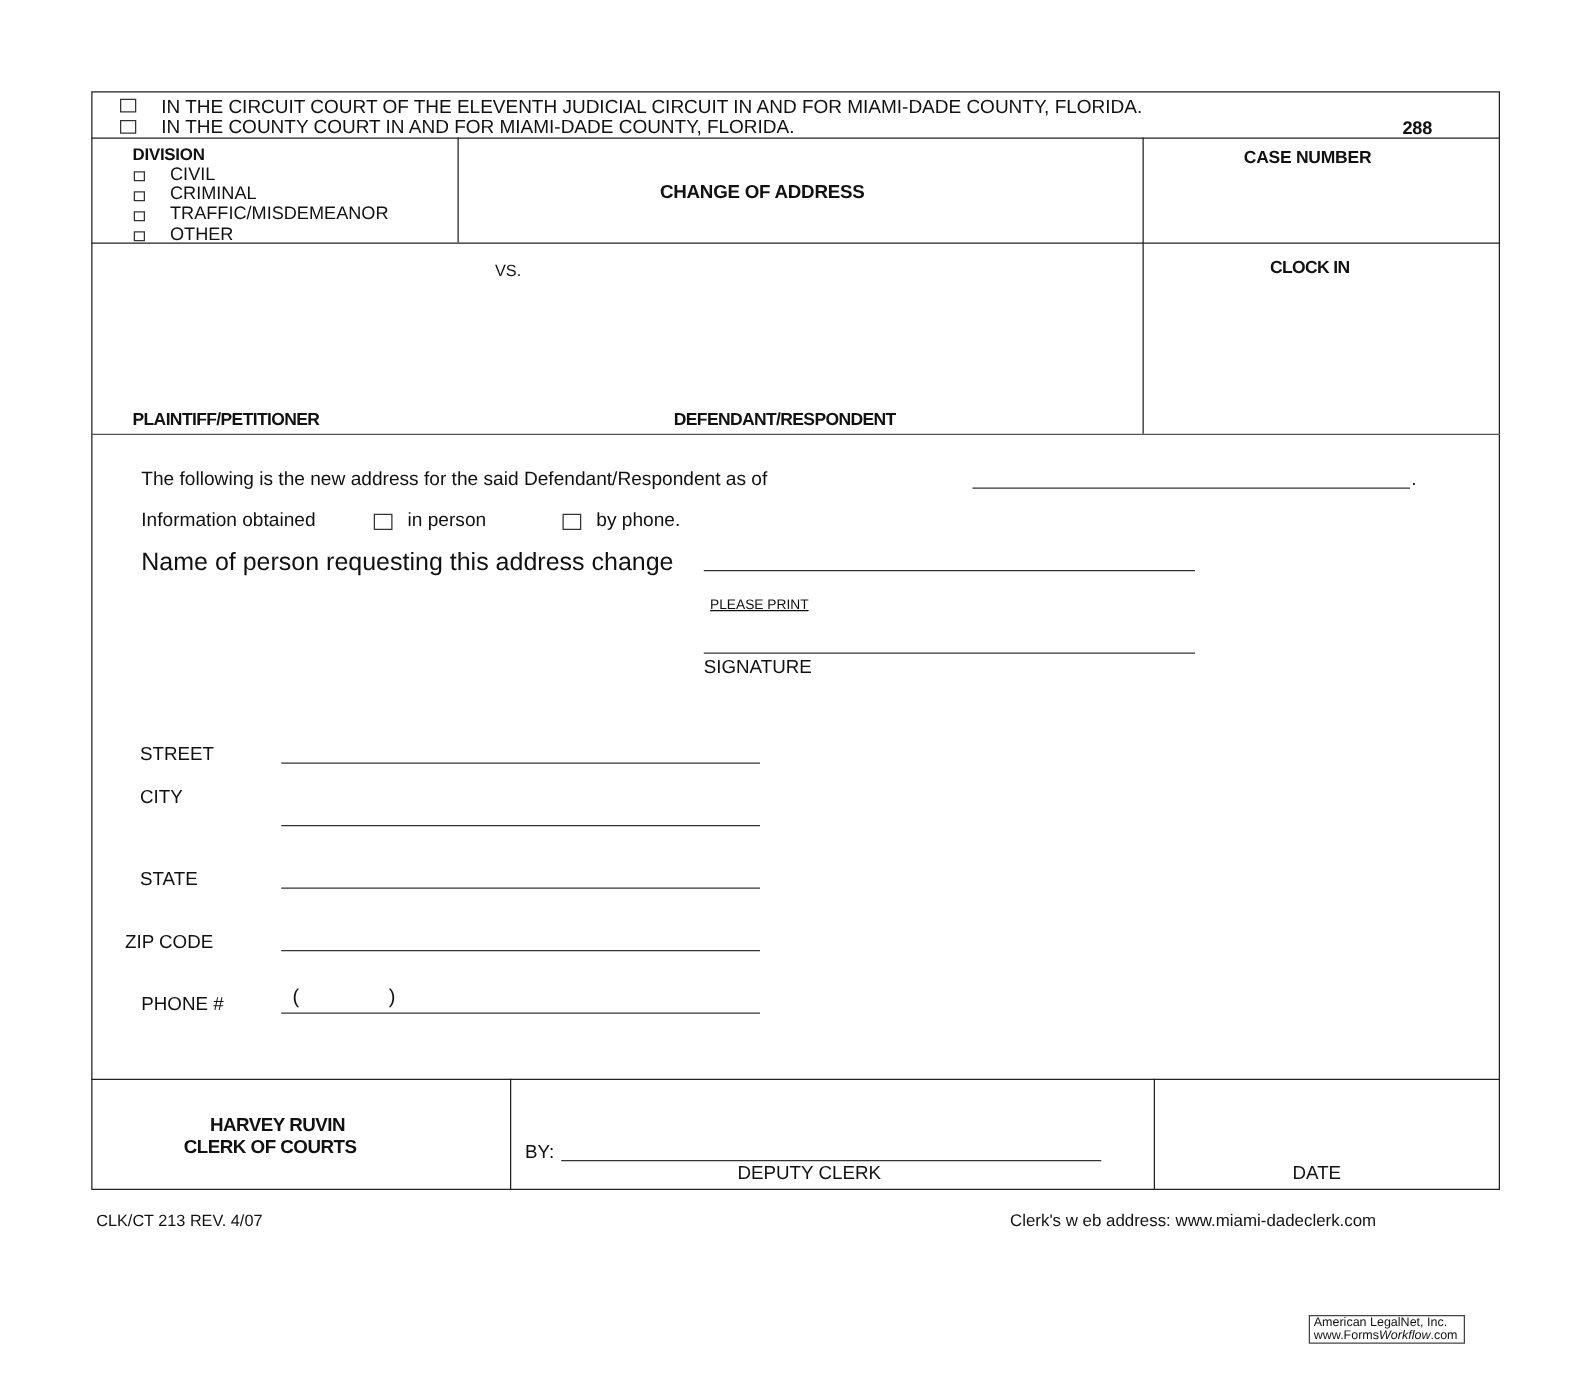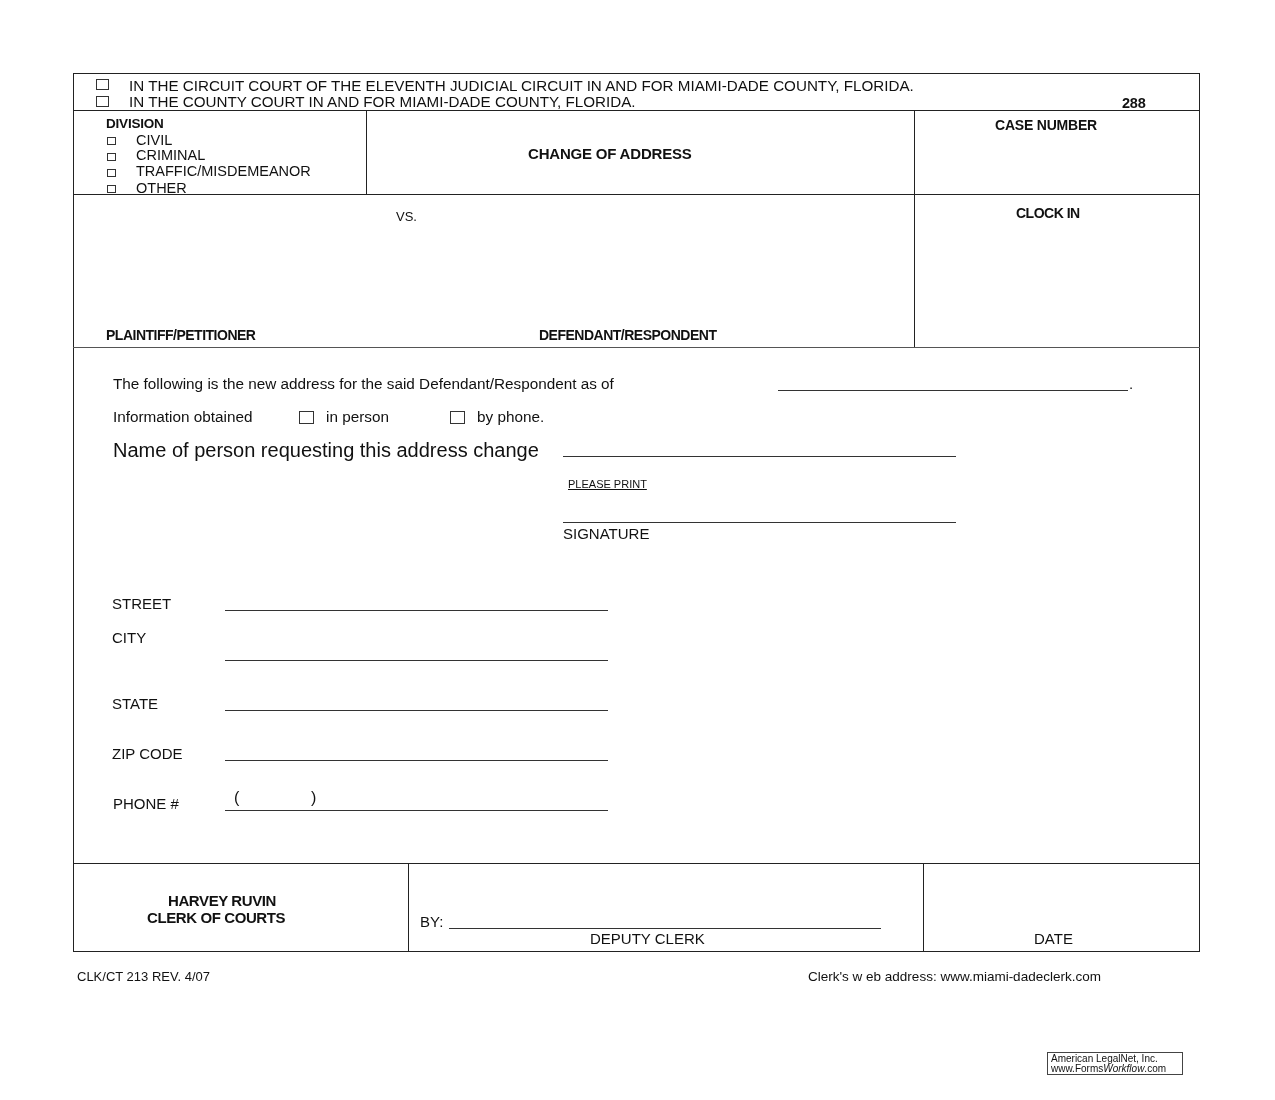--- a/index.html
+++ b/index.html
@@ -9,21 +9,21 @@
     .hline { position: absolute; height: 0; border-top: 1.5px solid #222; }
     .vline { position: absolute; width: 0; border-left: 1.5px solid #222; }
     .thin { border-color: #555; }
     .txt { position: absolute; white-space: nowrap; font-size: 15px; line-height: 16px; }
     .bold { font-weight: bold; font-size: 14.5px; letter-spacing: -0.2px; }
     .cb { position: absolute; width: 11px; height: 9px; border: 1.2px solid #333; background: #fff; }
     .cb-sm { position: absolute; width: 7px; height: 6px; border: 1.2px solid #333; background: #fff; }
     .uline { position: absolute; height: 0; border-top: 1.4px solid #333; }
     .outer { position: absolute; left: 73px; top: 73px; width: 1127px; height: 879px;
              border: 1.6px solid #222; box-sizing: border-box; }
-    .stamp { position: absolute; left: 1047px; top: 1052px; width: 136px; height: 23px;
+    .stamp { position: absolute; left: 1047px; top: 1052px; width: 125px; height: 23px;
              border: 1px solid #444; font-size: 10px; line-height: 10px; padding: 1px 3px; box-sizing: border-box; }
     .stamp i { font-style: italic; }
   </style>
 </head>
 <body>
 
 <div class="outer"></div>
 
 <div class="hline" style="left:73px; top:110px; width:1127px;"></div>
 <div class="hline" style="left:73px; top:194px; width:1127px;"></div>
@@ -76,21 +76,21 @@
 <div class="txt" style="left:568px; top:476px; font-size:11px;text-decoration:underline;">PLEASE PRINT</div>
 <div class="uline" style="left:563px; top:522px; width:393px;"></div>
 <div class="txt" style="left:563px; top:526px; font-size:15px;">SIGNATURE</div>
 
 <div class="txt" style="left:112px; top:596px; font-size:15px;">STREET</div>
 <div class="uline" style="left:225px; top:610px; width:383px;"></div>
 <div class="txt" style="left:112px; top:630px; font-size:15px;">CITY</div>
 <div class="uline" style="left:225px; top:660px; width:383px;"></div>
 <div class="txt" style="left:112px; top:696px; font-size:15px;">STATE</div>
 <div class="uline" style="left:225px; top:710px; width:383px;"></div>
-<div class="txt" style="left:112px; top:746px; font-size:15px;">ZIP CODE</div>
+<div class="txt" style="left:100px; top:746px; font-size:15px;">ZIP CODE</div>
 <div class="uline" style="left:225px; top:760px; width:383px;"></div>
 <div class="txt" style="left:113px; top:796px; font-size:15px;">PHONE #</div>
 <div class="txt" style="left:234px; top:790px; font-size:16px;">(</div>
 <div class="txt" style="left:311px; top:790px; font-size:16px;">)</div>
 <div class="uline" style="left:225px; top:810px; width:383px;"></div>
 
 <div class="txt bold" style="left:168px; top:893px; font-size:15px; letter-spacing:-0.4px;">HARVEY RUVIN</div>
 <div class="txt bold" style="left:147px; top:910px; font-size:15px; letter-spacing:-0.4px;text-align:center;">CLERK OF COURTS</div>
 <div class="txt" style="left:420px; top:914px; font-size:15px;">BY:</div>
 <div class="uline" style="left:449px; top:928px; width:432px;"></div>

